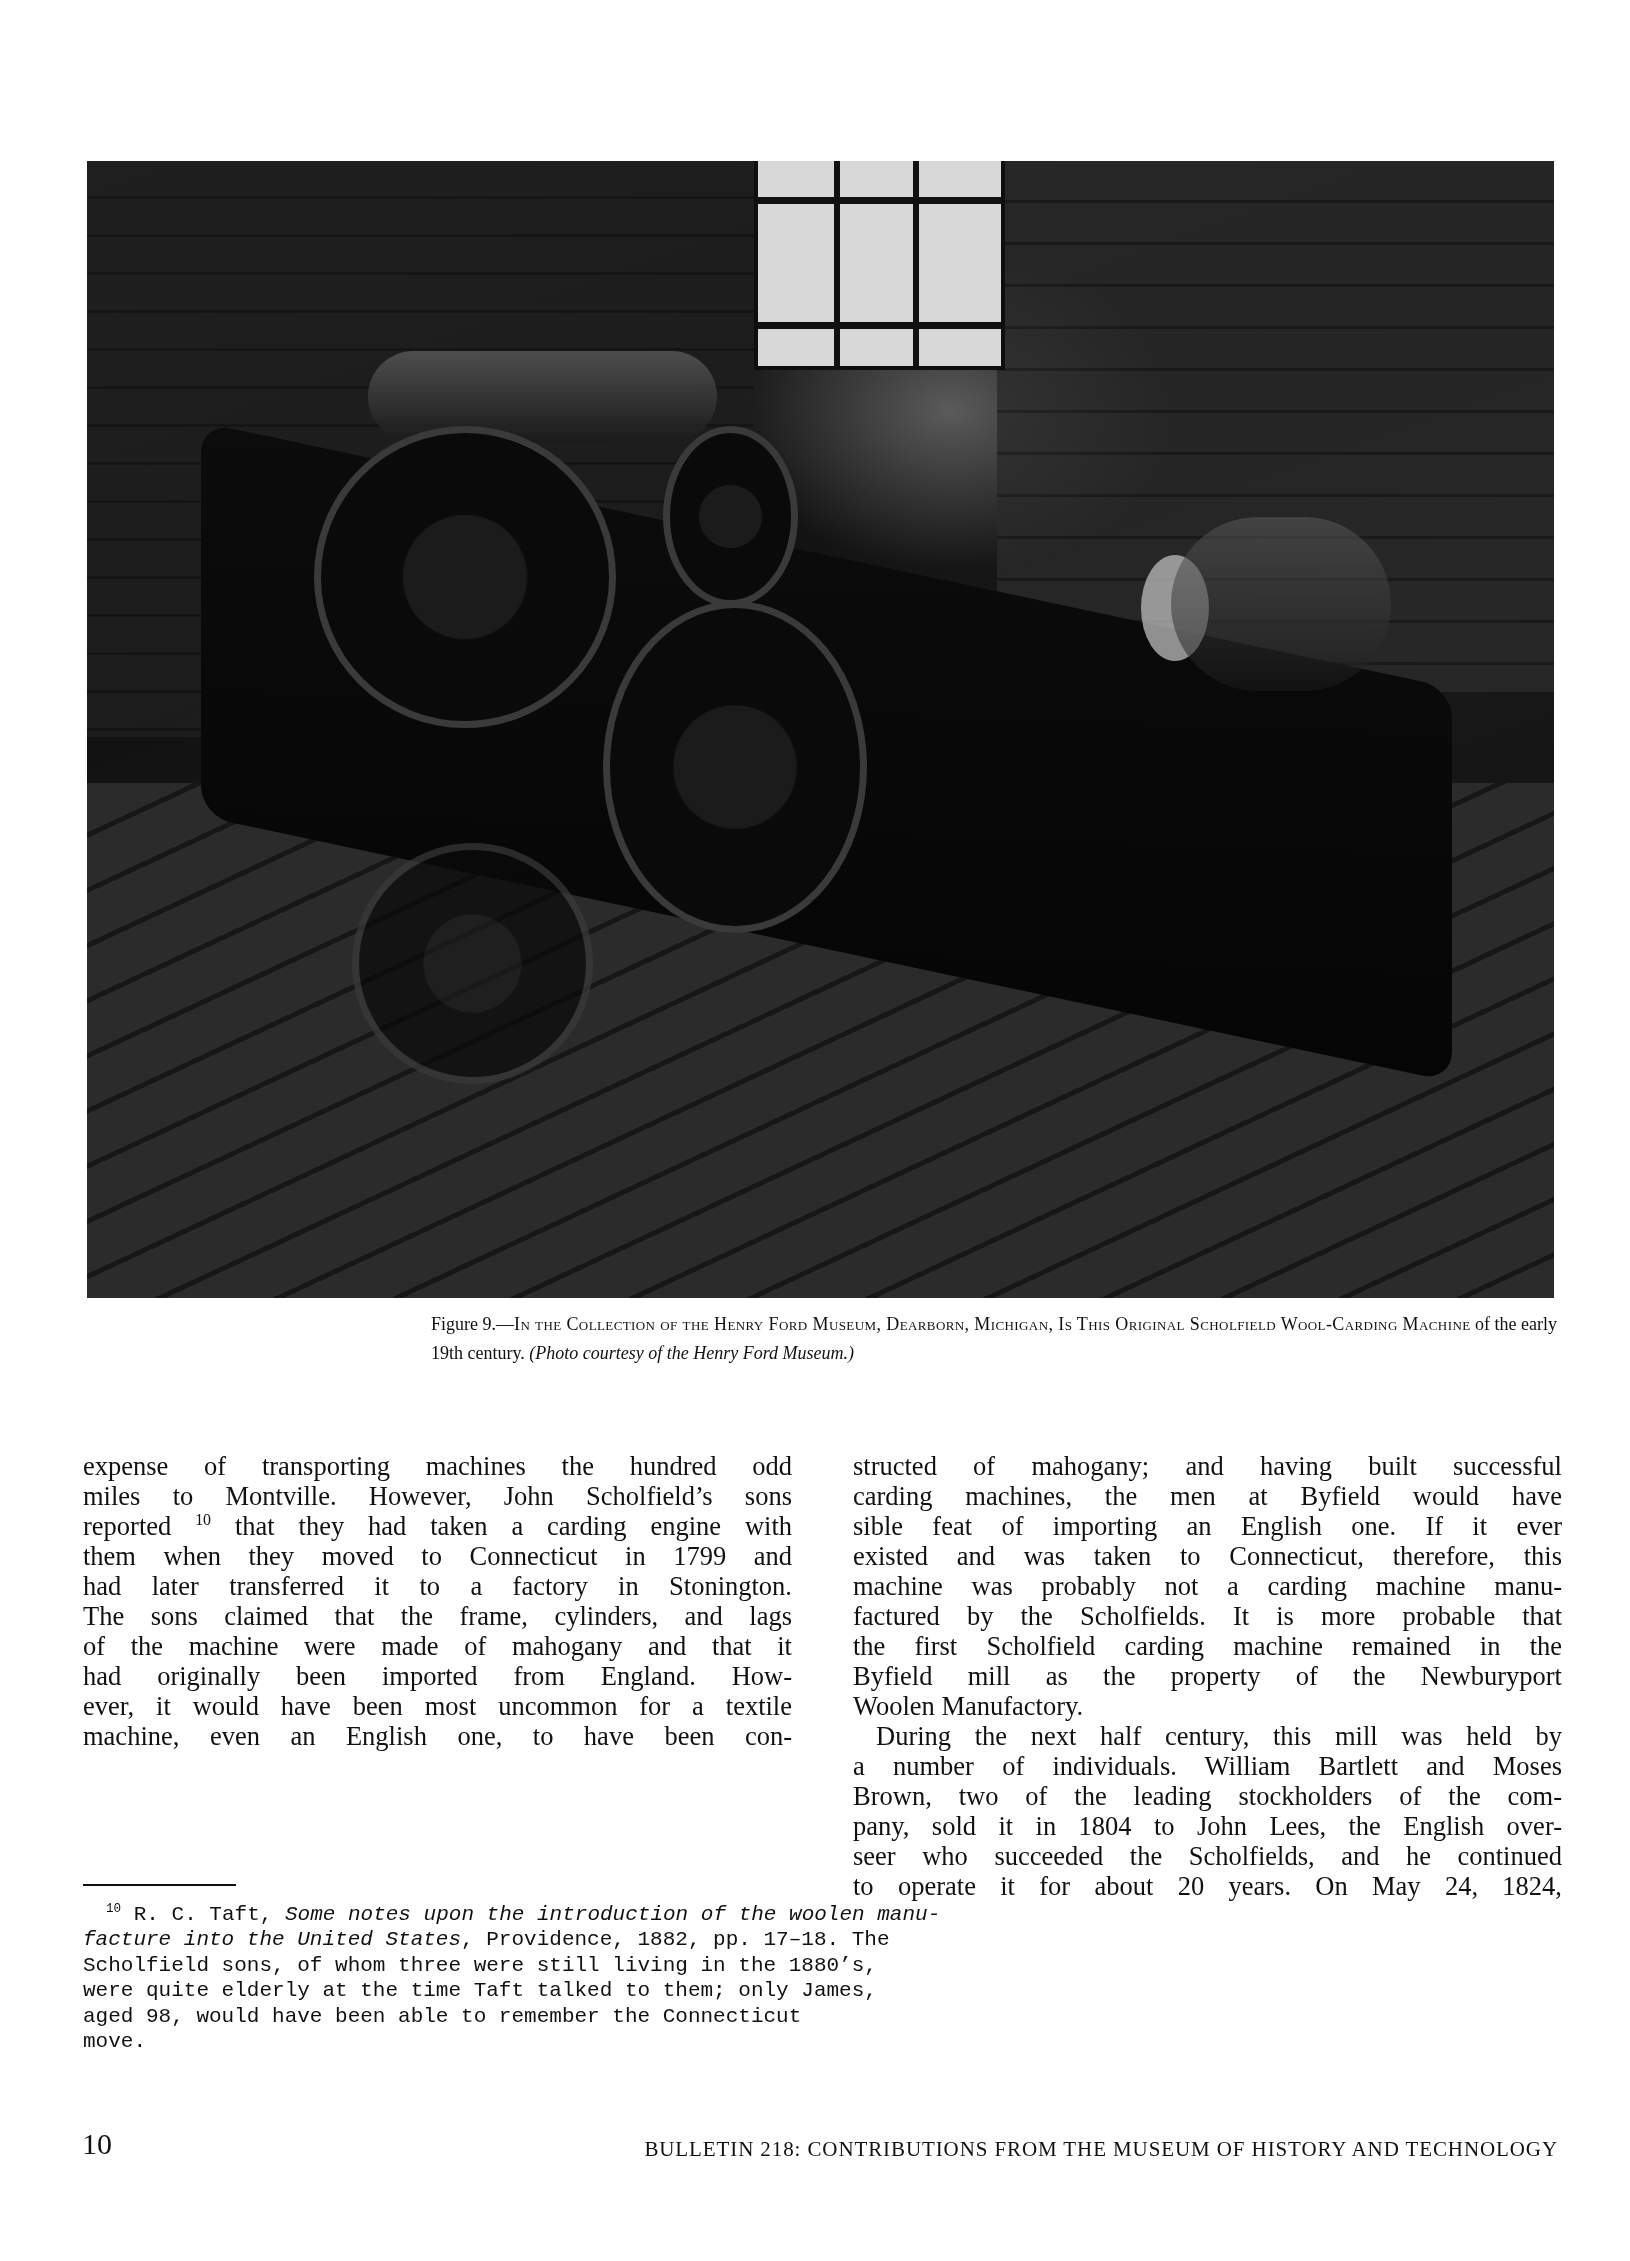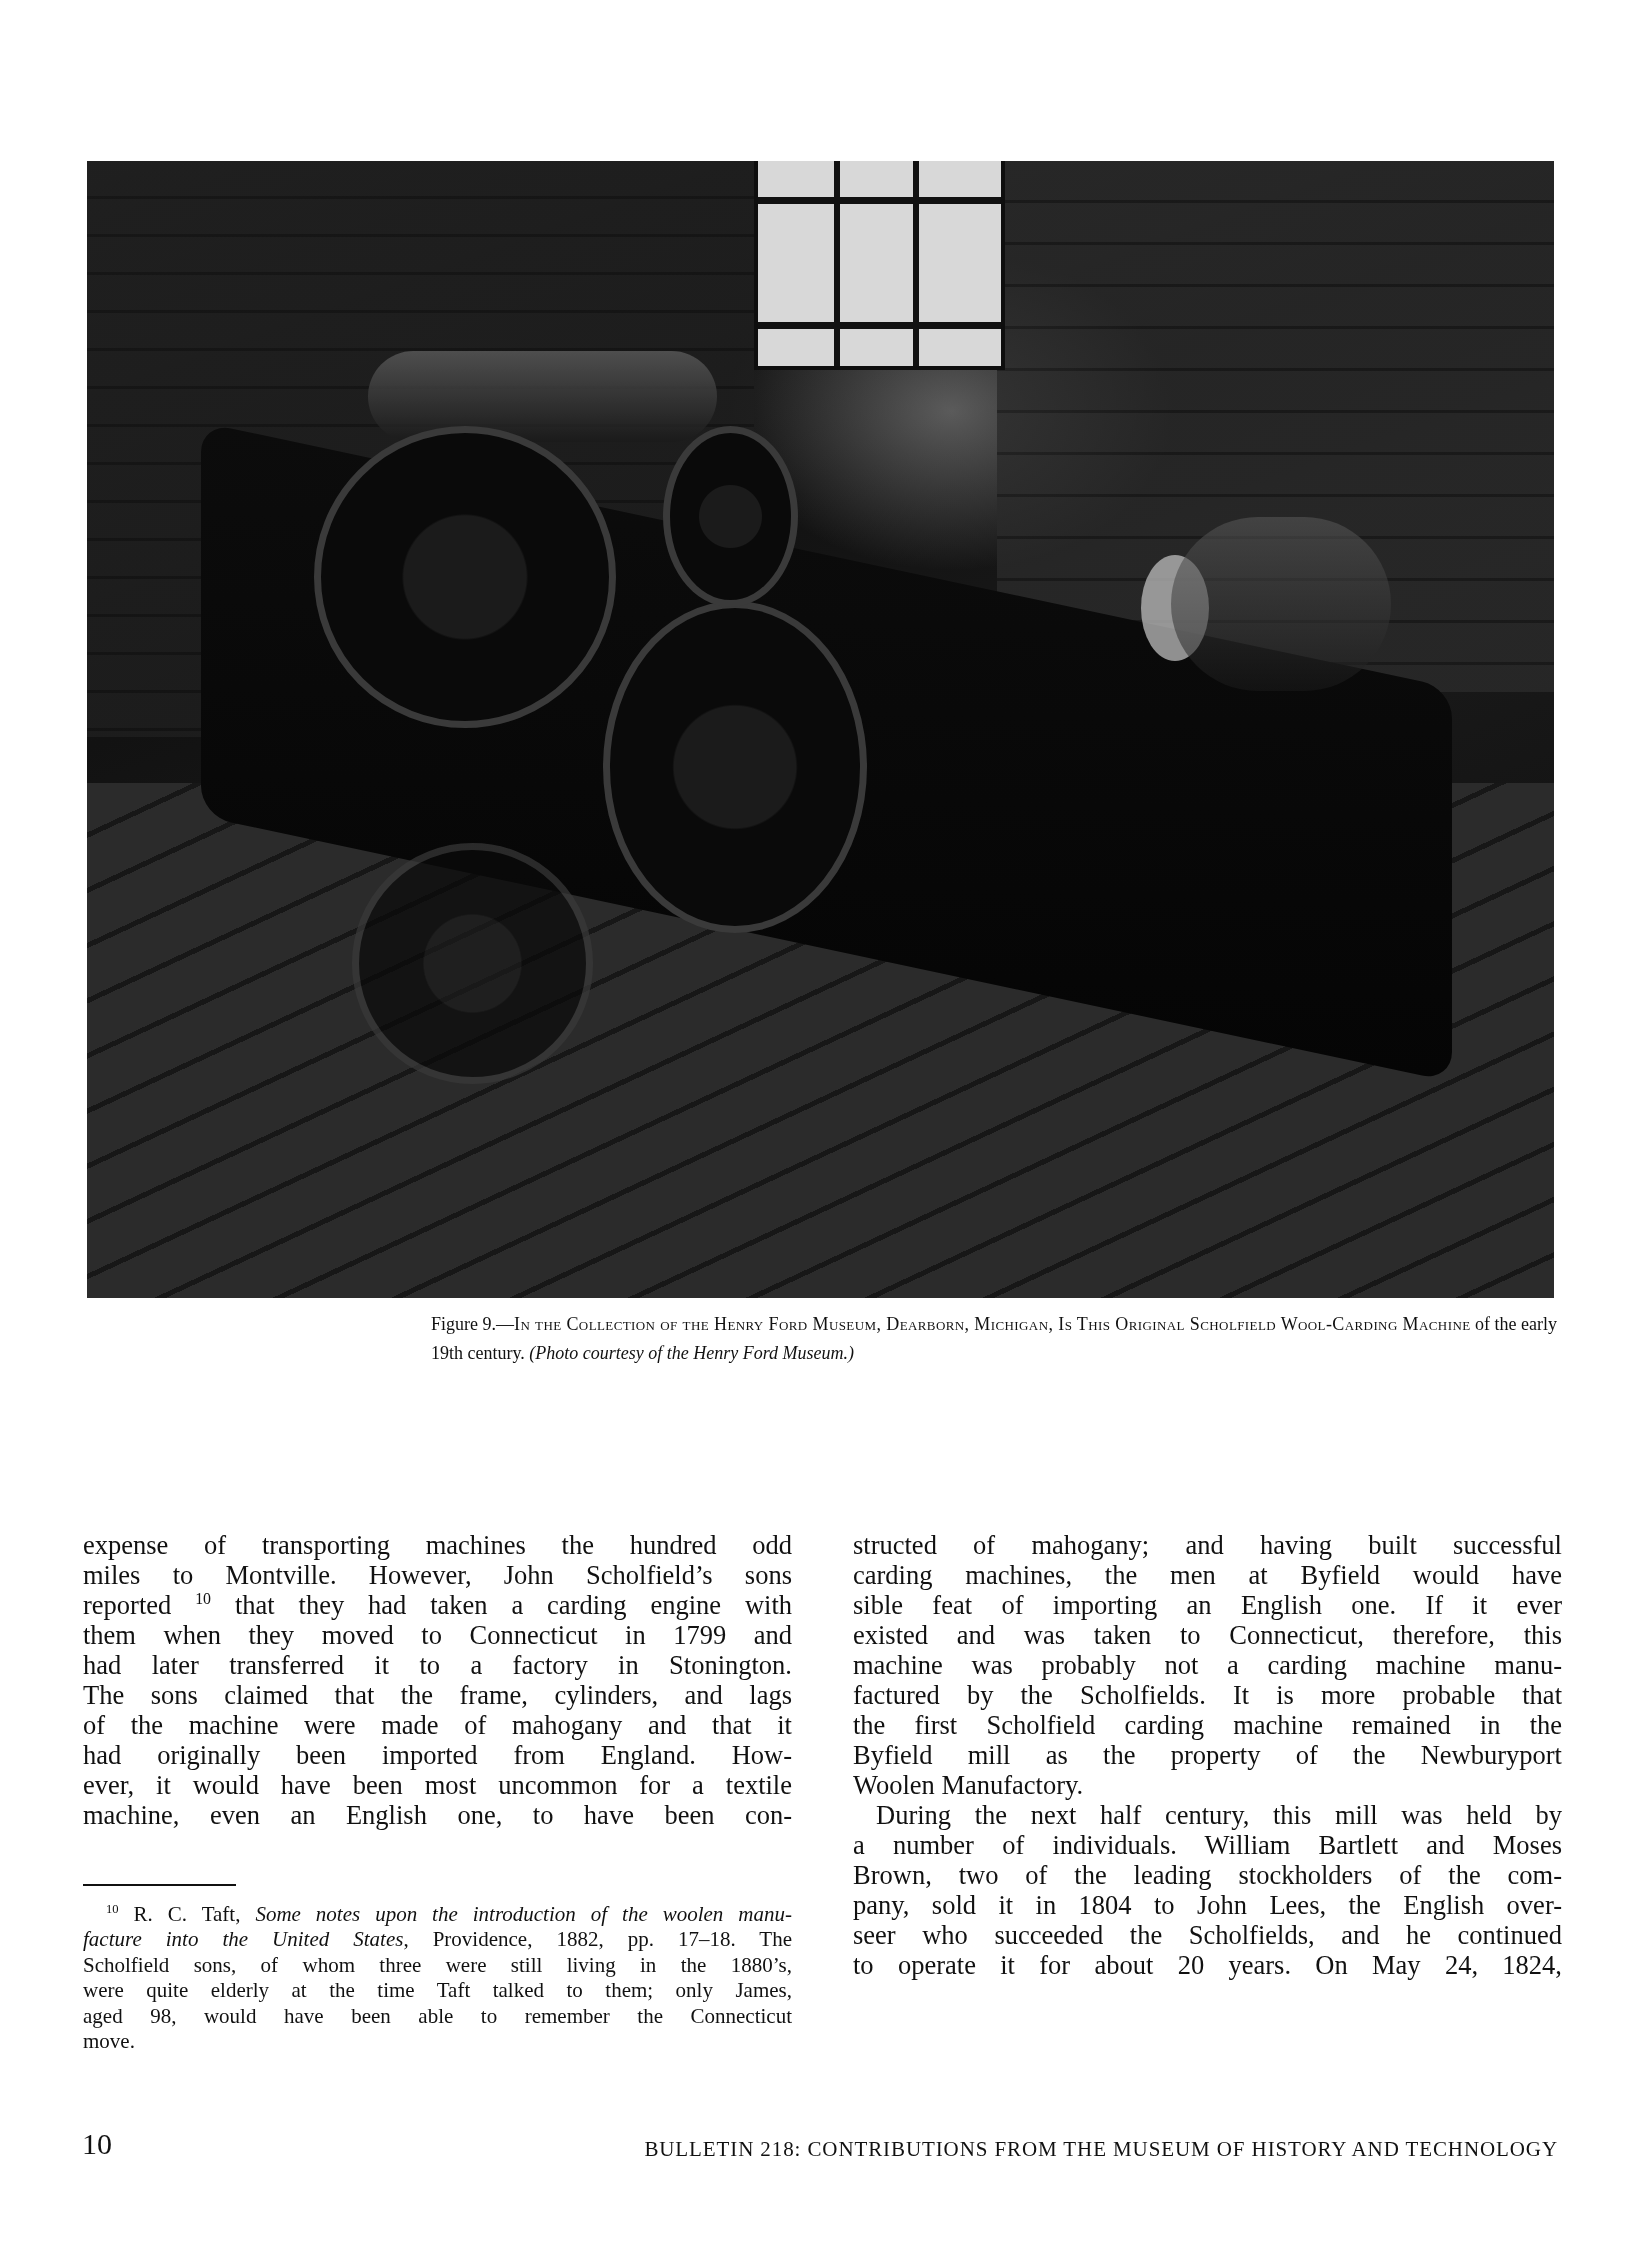--- a/index.html
+++ b/index.html
@@ -32,32 +32,32 @@
     .photo .roller { position:absolute; border-radius: 91px; background: linear-gradient(180deg,#5a5a5a,#1a1a1a); }
     .photo .highlight { position:absolute; border-radius:50%; background:#bdbdbd; opacity:.75; }
 
     
     .caption { position:absolute; left:431px; top:1310px; width:1126px;
       font-size:18px; line-height:29px; text-align:justify; }
     .caption .sc { font-variant: small-caps; letter-spacing: 0.4px; }
     .caption .it { font-style: italic; }
 
     
-    .col { position:absolute; top:1530px; width:709px; font-size:26.5px; line-height:30px;
+    .col { position:absolute; top:1451px; width:709px; font-size:26.5px; line-height:30px;
       text-align: justify; }
     .col-left { left:83px; }
     .col-right { left:853px; width:709px; }
     .col .line { display:block; text-align: justify; text-align-last: justify; white-space: nowrap; }
     .col .line.last { text-align-last: left; }
     sup { font-size: 60%; line-height:0; vertical-align: super; }
 
     
     .fn-rule { position:absolute; left:83px; top:1884px; width:153px; height:2.3px; background:#111; }
     .footnote { position:absolute; left:83px; top:1902px; width:709px; font-size:21px; line-height:25.4px; }
-    .footnote .line { display:block; text-align-last: justify; white-space: nowrap; }
+    .footnote .line { display:block; text-align-last: justify; white-space: nowrap; font-family: Liberation Mono, monospace; }
     .footnote .line.last { text-align-last: left; }
     .footnote .it { font-style: italic; }
 
     
     .folio { position:absolute; left:82px; top:2129px; font-size:30px; line-height:30px; }
     .running-head { position:absolute; left:307px; top:2138px; width:1251px; font-size:21px;
       letter-spacing: 0.9px; text-align: right; line-height: 23px; }
   </style>
 </head>
 <body>

